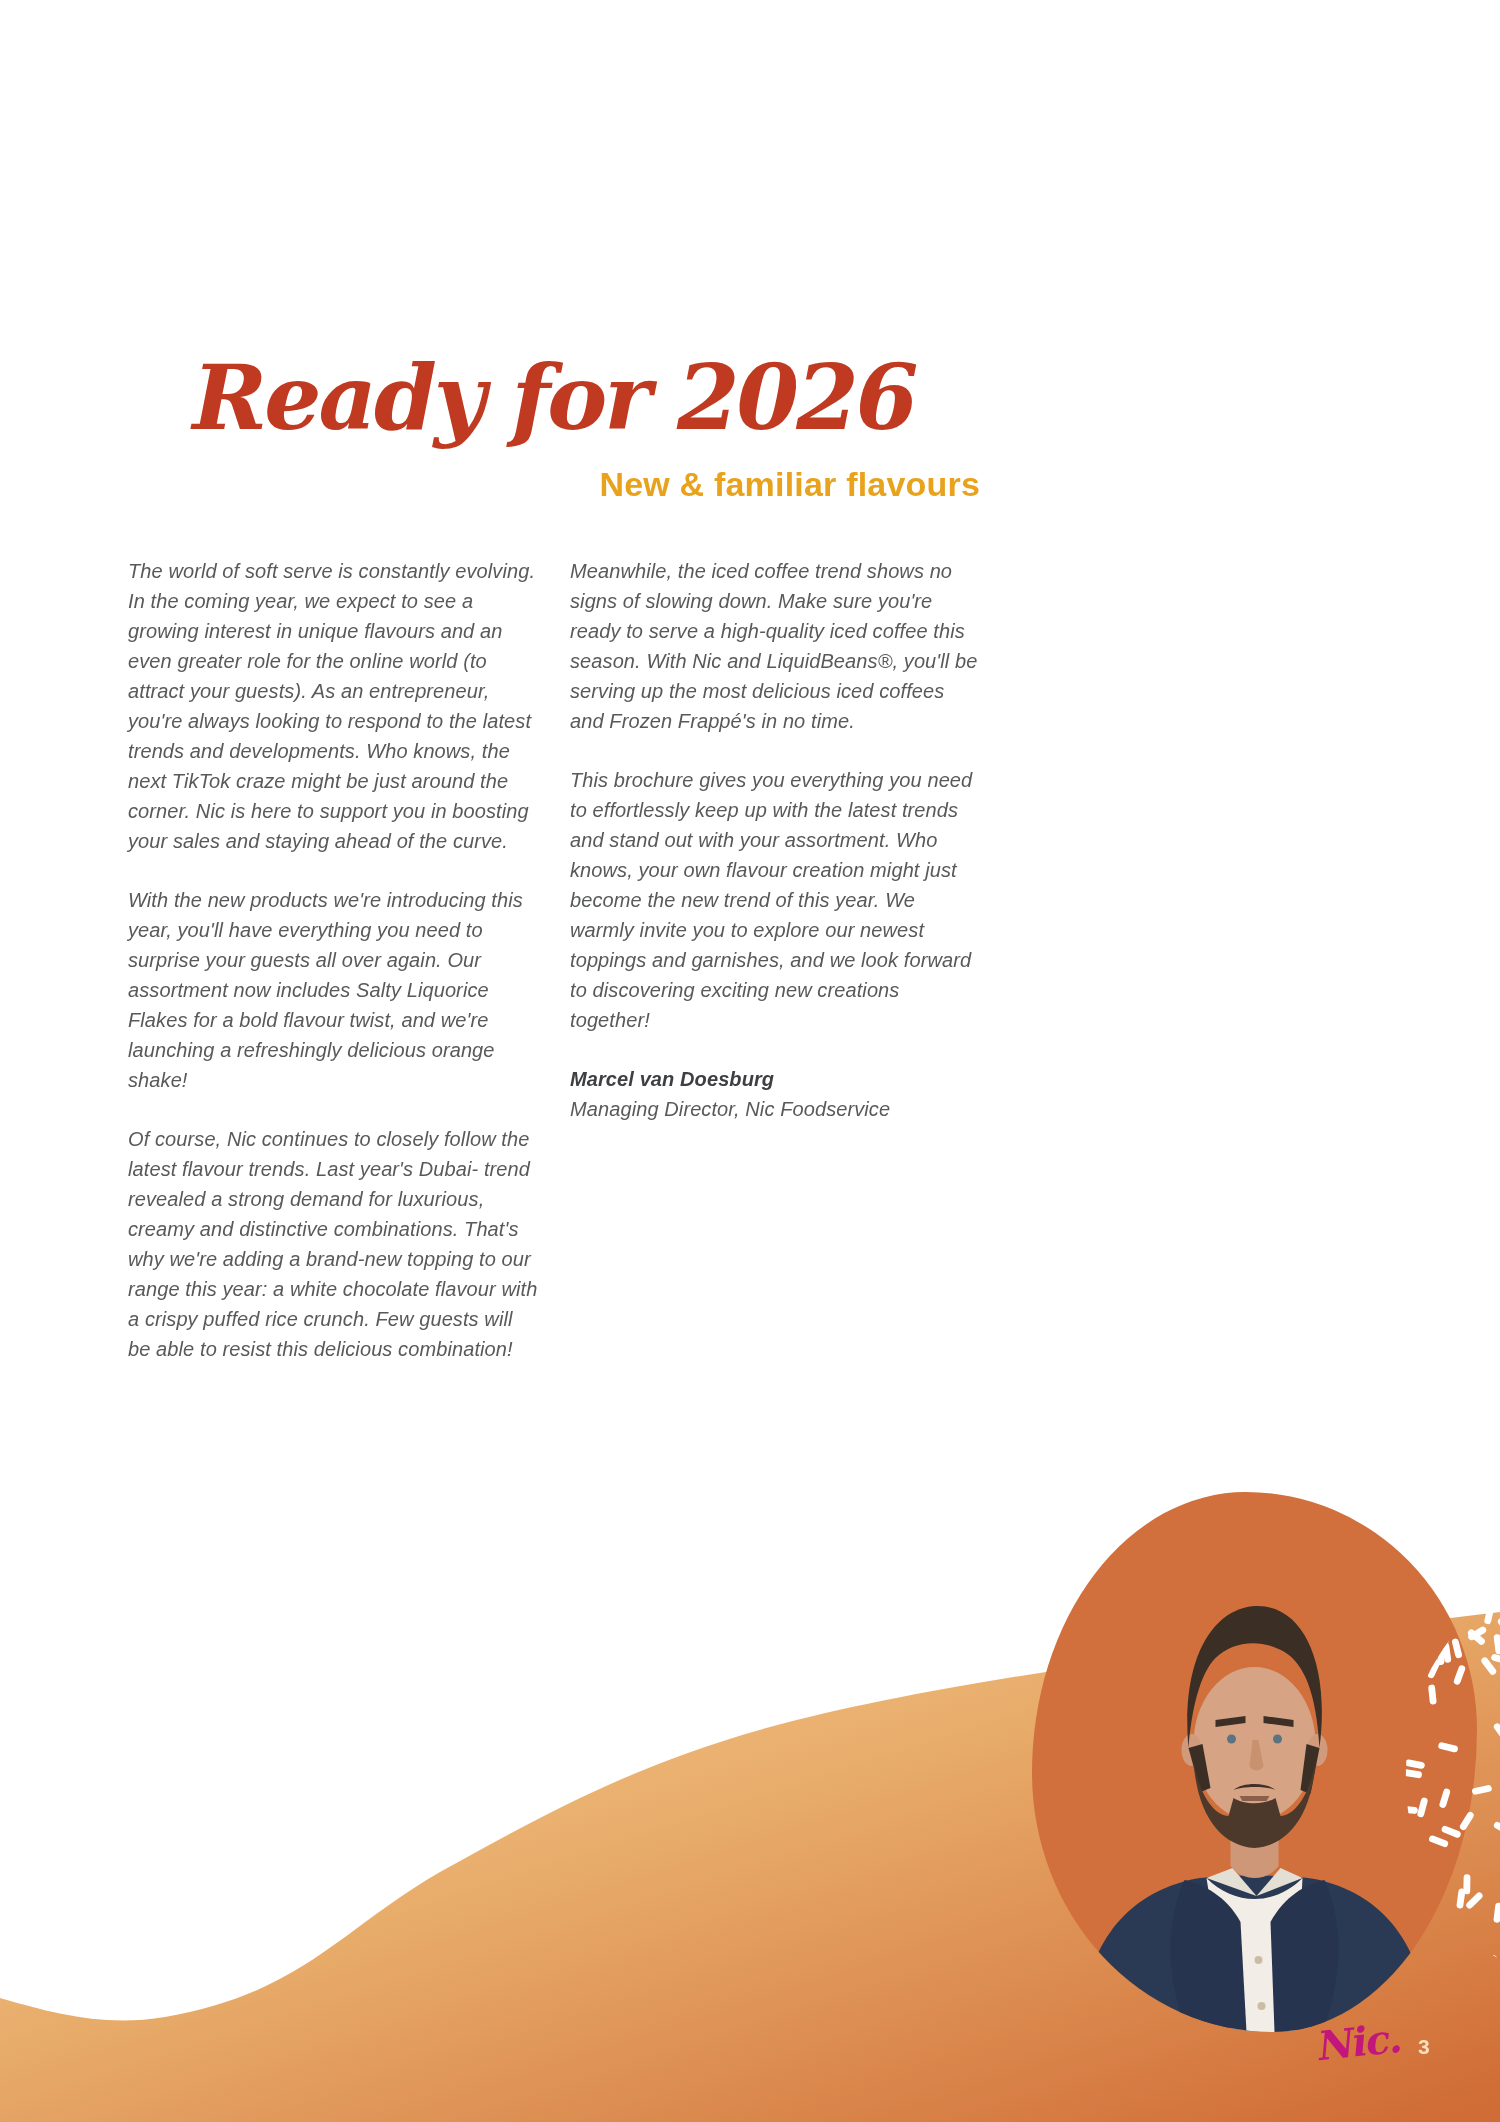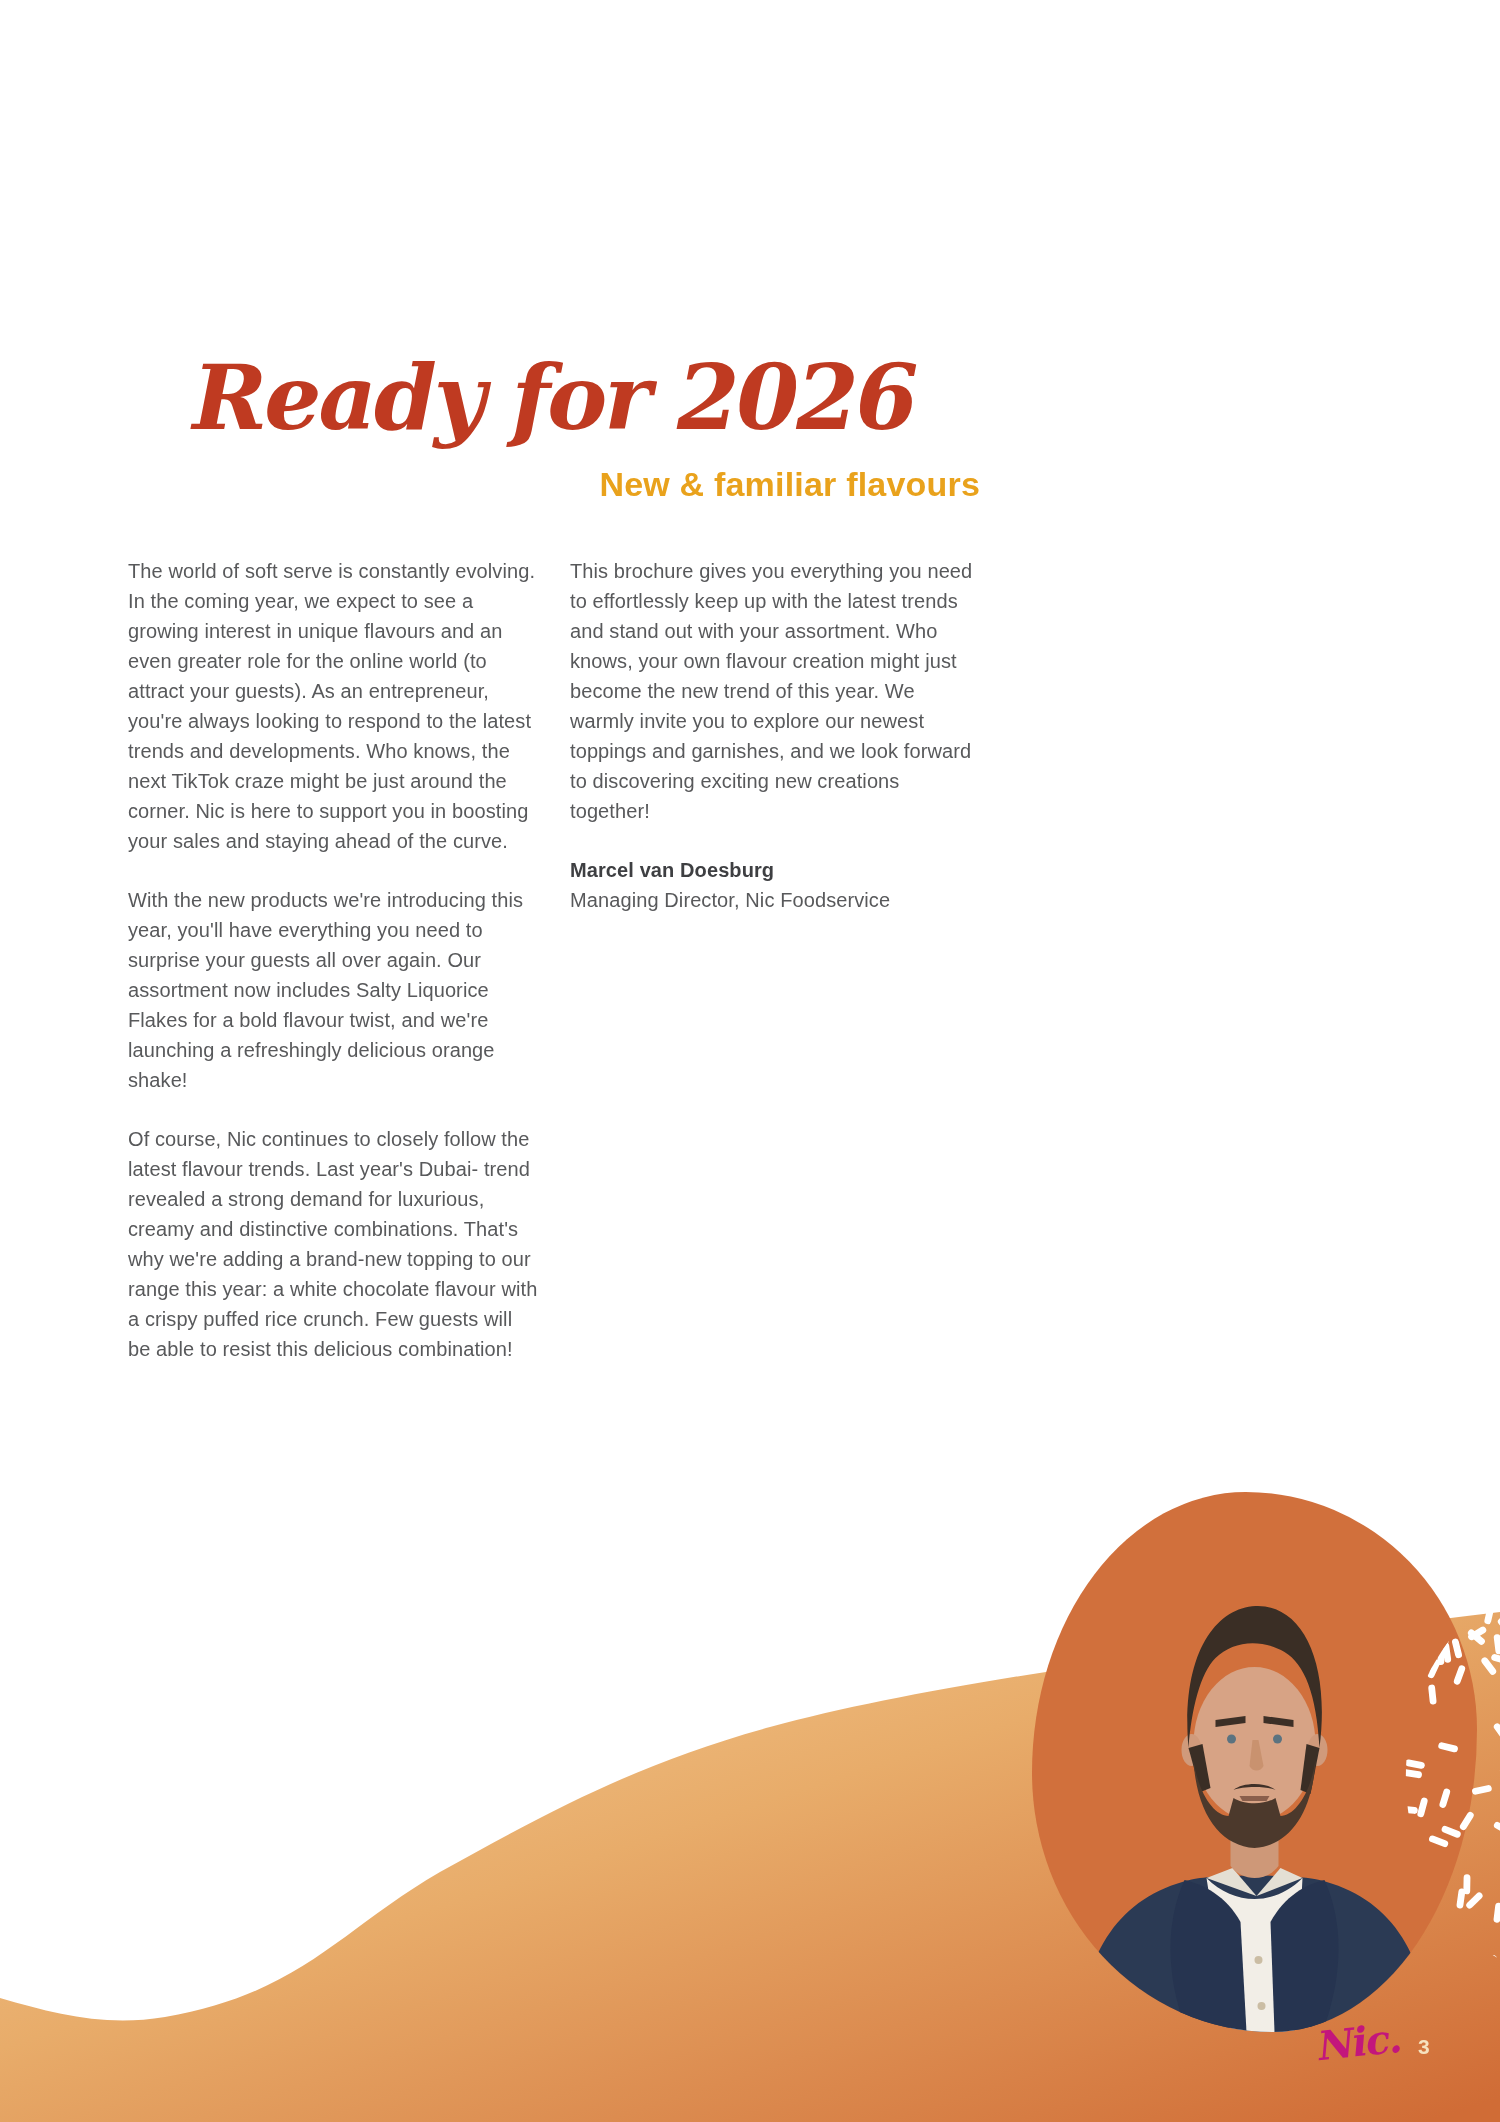--- a/index.html
+++ b/index.html
@@ -30,20 +30,21 @@
     text-align:right;
     font-size:34px;
     font-weight:bold;
     color:#E9A21C;
     letter-spacing:0.2px;
   }
   .columns{
     display:flex;
     gap:32px;
     margin-top:52px;
+    font-style:italic;
   }
   .col{flex:1;}
   .col p{
     margin:0 0 29px 0;
     font-size:20px;
     line-height:1.5;
     color:#58595B;
     letter-spacing:0.1px;
   }
   .signature{margin-top:4px;}
@@ -111,20 +112,21 @@
   <div class="content">
     <h1 class="title">Ready for 2026</h1>
     <h2 class="subtitle">New &amp; familiar flavours</h2>
     <div class="columns">
       <div class="col">
         <p>The world of soft serve is constantly evolving. In the coming year, we expect to see a growing interest in unique flavours and an even greater role for the online world (to attract your guests). As an entrepreneur, you're always looking to respond to the latest trends and developments. Who knows, the next TikTok craze might be just around the corner. Nic is here to support you in boosting your sales and staying ahead of the curve.</p>
         <p>With the new products we're introducing this year, you'll have everything you need to surprise your guests all over again. Our assortment now includes Salty Liquorice Flakes for a bold flavour twist, and we're launching a refreshingly delicious orange shake!</p>
         <p>Of course, Nic continues to closely follow the latest flavour trends. Last year's Dubai- trend revealed a strong demand for luxurious, creamy and distinctive combinations. That's why we're adding a brand-new topping to our range this year: a white chocolate flavour with a crispy puffed rice crunch. Few guests will be able to resist this delicious combination!</p>
       </div>
       <div class="col">
+        <p>Meanwhile, the iced coffee trend shows no signs of slowing down. Make sure you're ready to serve a high-quality iced coffee this season. With Nic and LiquidBeans®, you'll be serving up the most delicious iced coffees and Frozen Frappé's in no time.</p>
         <p>This brochure gives you everything you need to effortlessly keep up with the latest trends and stand out with your assortment. Who knows, your own flavour creation might just become the new trend of this year. We warmly invite you to explore our newest toppings and garnishes, and we look forward to discovering exciting new creations together!</p>
         <p class="signature">
           <span class="sig-name">Marcel van Doesburg</span>
           <span class="sig-role">Managing Director, Nic Foodservice</span>
         </p>
       </div>
     </div>
   </div>
 
   <svg class="wave" viewBox="0 0 1500 510" preserveAspectRatio="none" aria-hidden="true">

